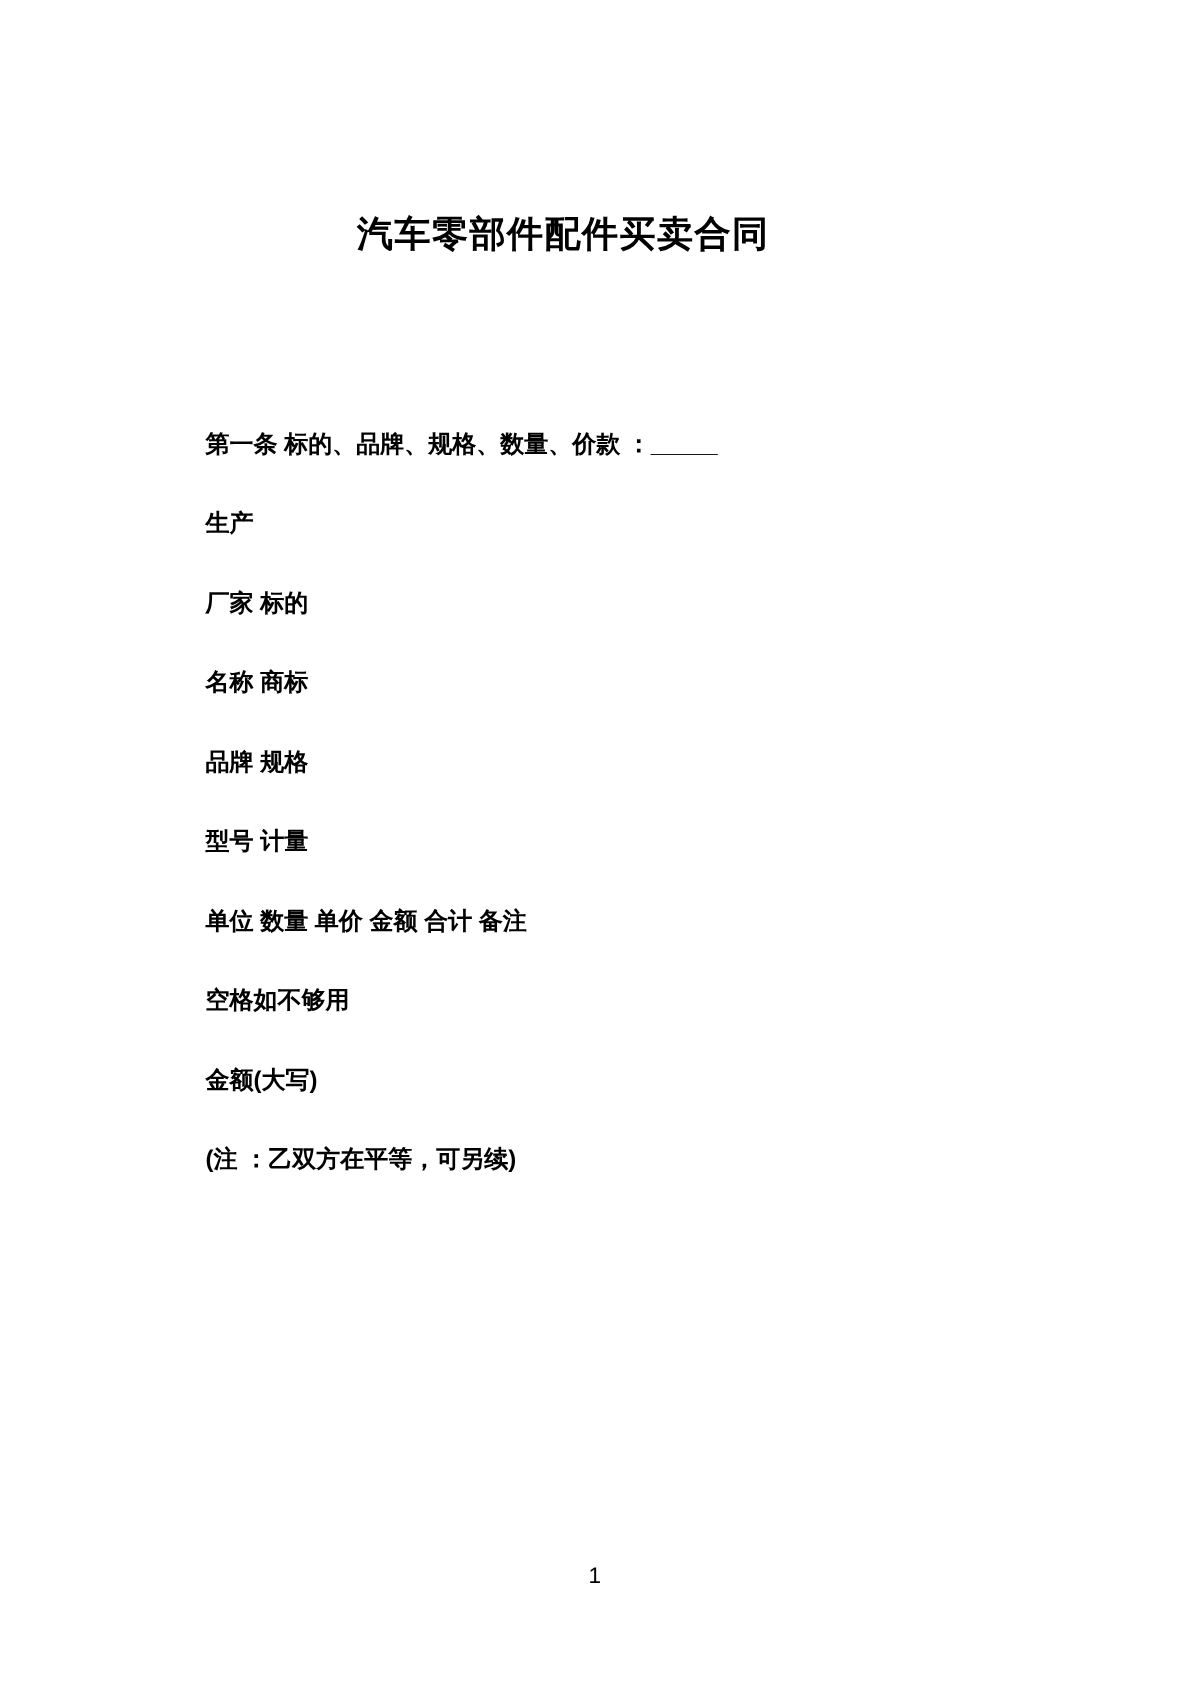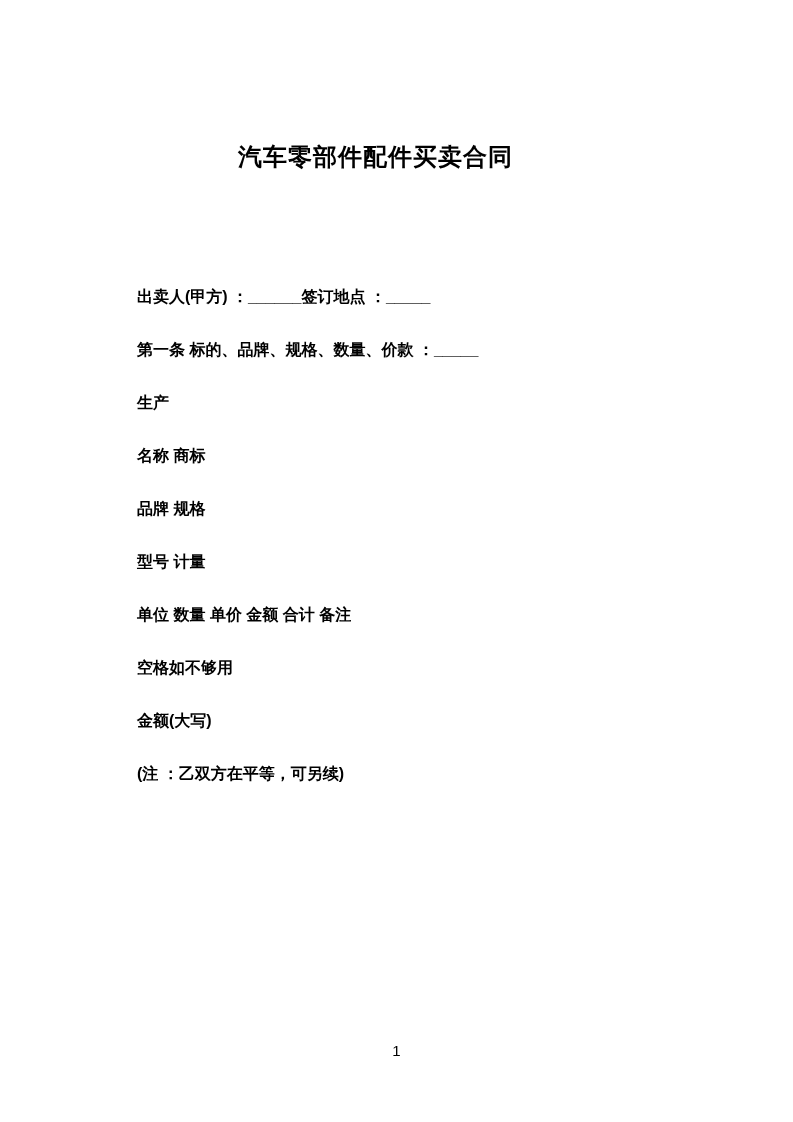--- a/index.html
+++ b/index.html
@@ -45,28 +45,28 @@
     text-indent: 0;
   }
 </style>
 </head>
 <body>
 
 <div class="page">
 
   <h1 class="doc-title">汽车零部件配件买卖合同</h1>
 
-  <p class="line">出卖人(甲方) ：______签订地点 ：_____</p>
 
 
 
   <p class="line">第一条 标的、品牌、规格、数量、价款 ：_____</p>
 
   <p class="line">生产</p>
 
+  <p class="line">厂家 标的</p>
 
   <p class="line">名称 商标</p>
 
   <p class="line">品牌 规格</p>
 
   <p class="line">型号 计量</p>
 
   <p class="line">单位 数量 单价 金额 合计 备注</p>
 
   <p class="line">空格如不够用</p>

